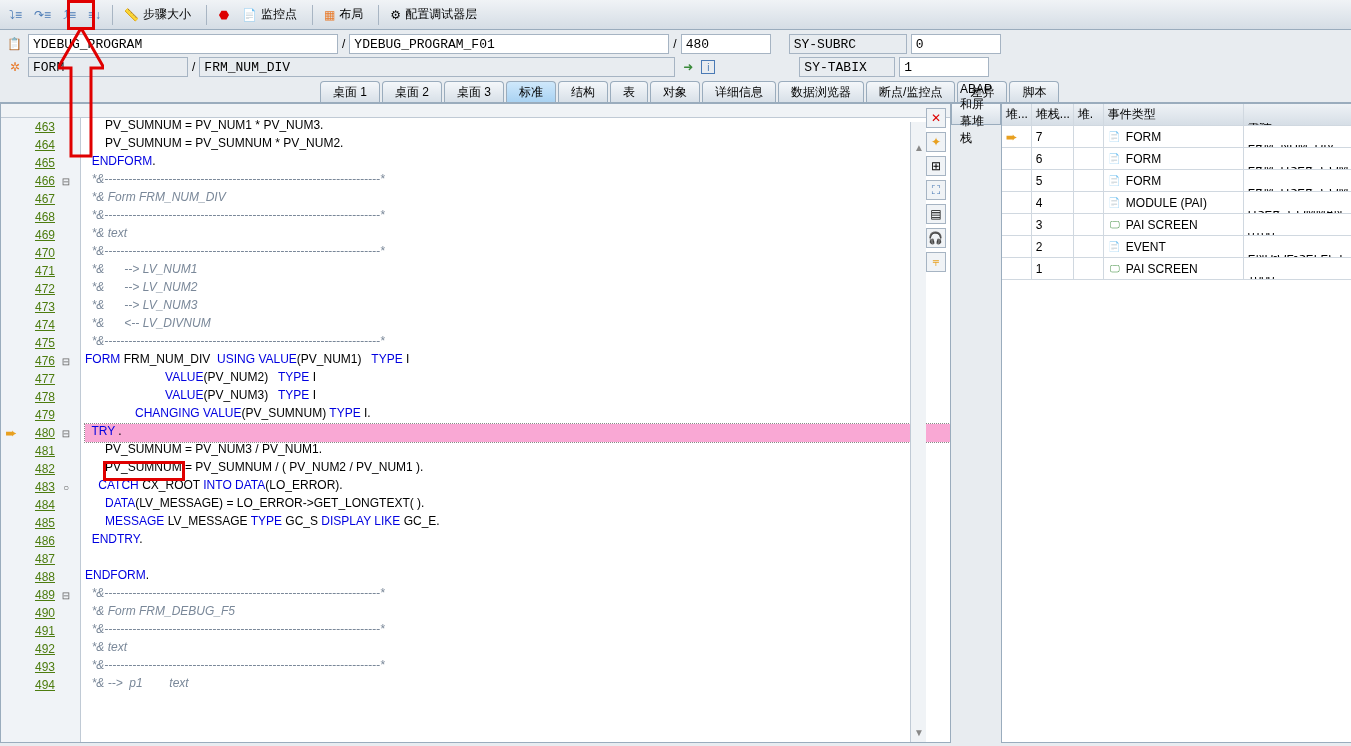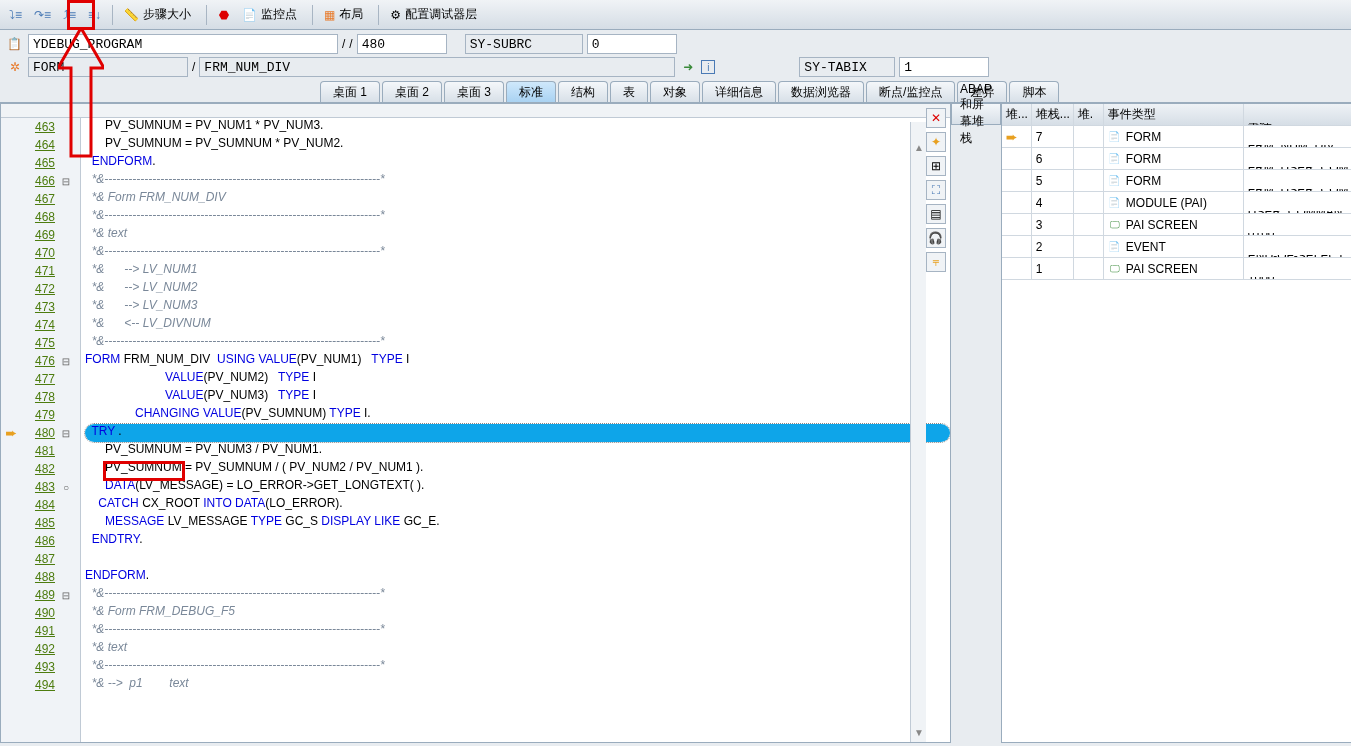--- a/index.html
+++ b/index.html
@@ -25,21 +25,21 @@
 .right-pane { width: 400px; display: flex; flex-direction: row; }
 
 .code-area { flex: 1; display: flex; overflow: hidden; position: relative; }
 .gutter { width: 80px; background: #f0f3f7; border-right: 1px solid #c0cad5; font-family: "Courier New", monospace; font-size: 13px; }
 .gutter-row { height: 18px; display: flex; align-items: center; }
 .gutter-icon { width: 20px; text-align: center; }
 .gutter-linenum { width: 38px; text-align: right; color: #4d7c0f; padding-right: 4px; text-decoration: underline; }
 .gutter-fold { width: 14px; text-align: center; color: #666; cursor: pointer; font-size: 10px; }
 .code-lines { flex: 1; font-family: "Courier New", monospace; font-size: 13px; padding-left: 4px; overflow: hidden; }
 .code-line { height: 18px; white-space: pre; }
-.code-line.current { background: #0ea5e9; outline: 1px dotted #888; border-radius: 9px; }
+.code-line.current { background: #f9a8d4; outline: 1px dotted #888; }
 .kw-blue { color: #0000e0; }
 .comment { color: #7a8899; font-style: italic; }
 
 .editor-side-icons { position: absolute; right: 4px; top: 4px; display: flex; flex-direction: column; gap: 4px; }
 .editor-side-icons .icon { width: 20px; height: 20px; display: flex; align-items: center; justify-content: center; border: 1px solid #a6b4c3; background: #f0f3f6; cursor: pointer; }
 
 .panel-title { height: 22px; background: linear-gradient(#f4f7fa, #d8e0e8); border: 1px solid #9aacbd; display: flex; align-items: center; padding: 0 8px; font-size: 12px; }
 .stack-table { border: 1px solid #9aacbd; background: #fff; }
 .stack-header, .stack-row { display: flex; height: 22px; border-bottom: 1px solid #d0d8e0; }
 .stack-header { background: linear-gradient(#eef2f6, #d6dee6); }
@@ -105,20 +105,21 @@
       <span>⚙</span>
       <span class="toolbar-label">配置调试器层</span>
     </div>
 </div>
 
 <div class="info-bar">
   <div class="info-row">
     <div class="info-icon">📋</div>
     <div class="info-field" style="width:310px;">YDEBUG_PROGRAM</div>
     <span>/</span>
+    <div class="info-field" style="width:320px;">YDEBUG_PROGRAM_F01</div>
     <span>/</span>
     <div class="info-field" style="width:90px;">480</div>
     <div style="width:10px;"></div>
     <div class="info-field gray" style="width:118px;">SY-SUBRC</div>
     <div class="info-field" style="width:90px;">0</div>
   </div>
   <div class="info-row">
     <div class="info-icon" style="color:#e87a2a;">✲</div>
     <div class="info-field gray" style="width:160px;">FORM</div>
     <span>/</span>
@@ -326,22 +327,22 @@
           <div class="code-line"><span class="comment">  *&amp;      --&gt; LV_NUM3</span></div>
           <div class="code-line"><span class="comment">  *&amp;      &lt;-- LV_DIVNUM</span></div>
           <div class="code-line"><span class="comment">  *&amp;---------------------------------------------------------------------*</span></div>
           <div class="code-line"><span class="kw-blue">FORM</span> FRM_NUM_DIV  <span class="kw-blue">USING</span> <span class="kw-blue">VALUE</span>(PV_NUM1)   <span class="kw-blue">TYPE</span> I</div>
           <div class="code-line">                        <span class="kw-blue">VALUE</span>(PV_NUM2)   <span class="kw-blue">TYPE</span> I</div>
           <div class="code-line">                        <span class="kw-blue">VALUE</span>(PV_NUM3)   <span class="kw-blue">TYPE</span> I</div>
           <div class="code-line">               <span class="kw-blue">CHANGING</span> <span class="kw-blue">VALUE</span>(PV_SUMNUM) <span class="kw-blue">TYPE</span> I.</div>
           <div class="code-line current">  <span class="kw-blue">TRY</span> .</div>
           <div class="code-line">      PV_SUMNUM = PV_NUM3 / PV_NUM1.</div>
           <div class="code-line">      PV_SUMNUM = PV_SUMNUM / ( PV_NUM2 / PV_NUM1 ).</div>
+          <div class="code-line">    <span class="kw-blue">CATCH</span> CX_ROOT <span class="kw-blue">INTO</span> <span class="kw-blue">DATA</span>(LO_ERROR).</div>
           <div class="code-line">      <span class="kw-blue">DATA</span>(LV_MESSAGE) = LO_ERROR-&gt;GET_LONGTEXT( ).</div>
-          <div class="code-line">    <span class="kw-blue">CATCH</span> CX_ROOT <span class="kw-blue">INTO</span> <span class="kw-blue">DATA</span>(LO_ERROR).</div>
           <div class="code-line">      <span class="kw-blue">MESSAGE</span> LV_MESSAGE <span class="kw-blue">TYPE</span> GC_S <span class="kw-blue">DISPLAY</span> <span class="kw-blue">LIKE</span> GC_E.</div>
           <div class="code-line">  <span class="kw-blue">ENDTRY</span>.</div>
           <div class="code-line"></div>
           <div class="code-line"><span class="kw-blue">ENDFORM</span>.</div>
           <div class="code-line"><span class="comment">  *&amp;---------------------------------------------------------------------*</span></div>
           <div class="code-line"><span class="comment">  *&amp; Form FRM_DEBUG_F5</span></div>
           <div class="code-line"><span class="comment">  *&amp;---------------------------------------------------------------------*</span></div>
           <div class="code-line"><span class="comment">  *&amp; text</span></div>
           <div class="code-line"><span class="comment">  *&amp;---------------------------------------------------------------------*</span></div>
           <div class="code-line"><span class="comment">  *&amp; --&gt;  p1        text</span></div>

